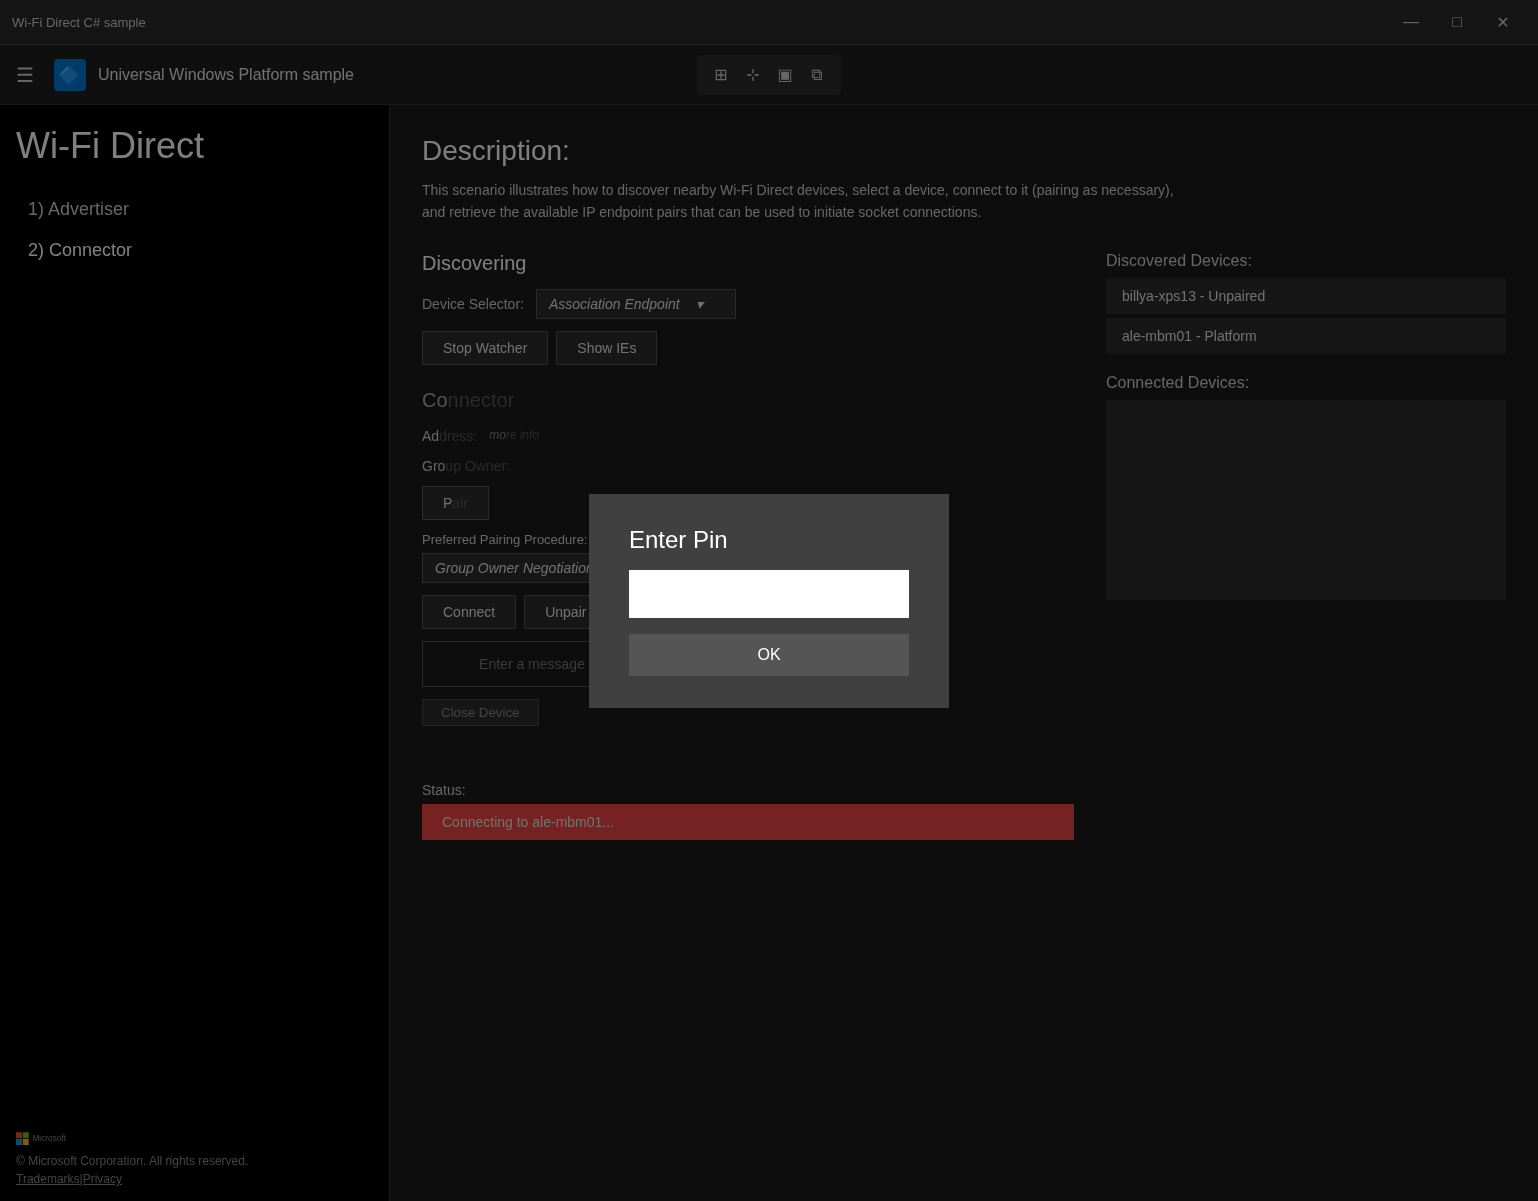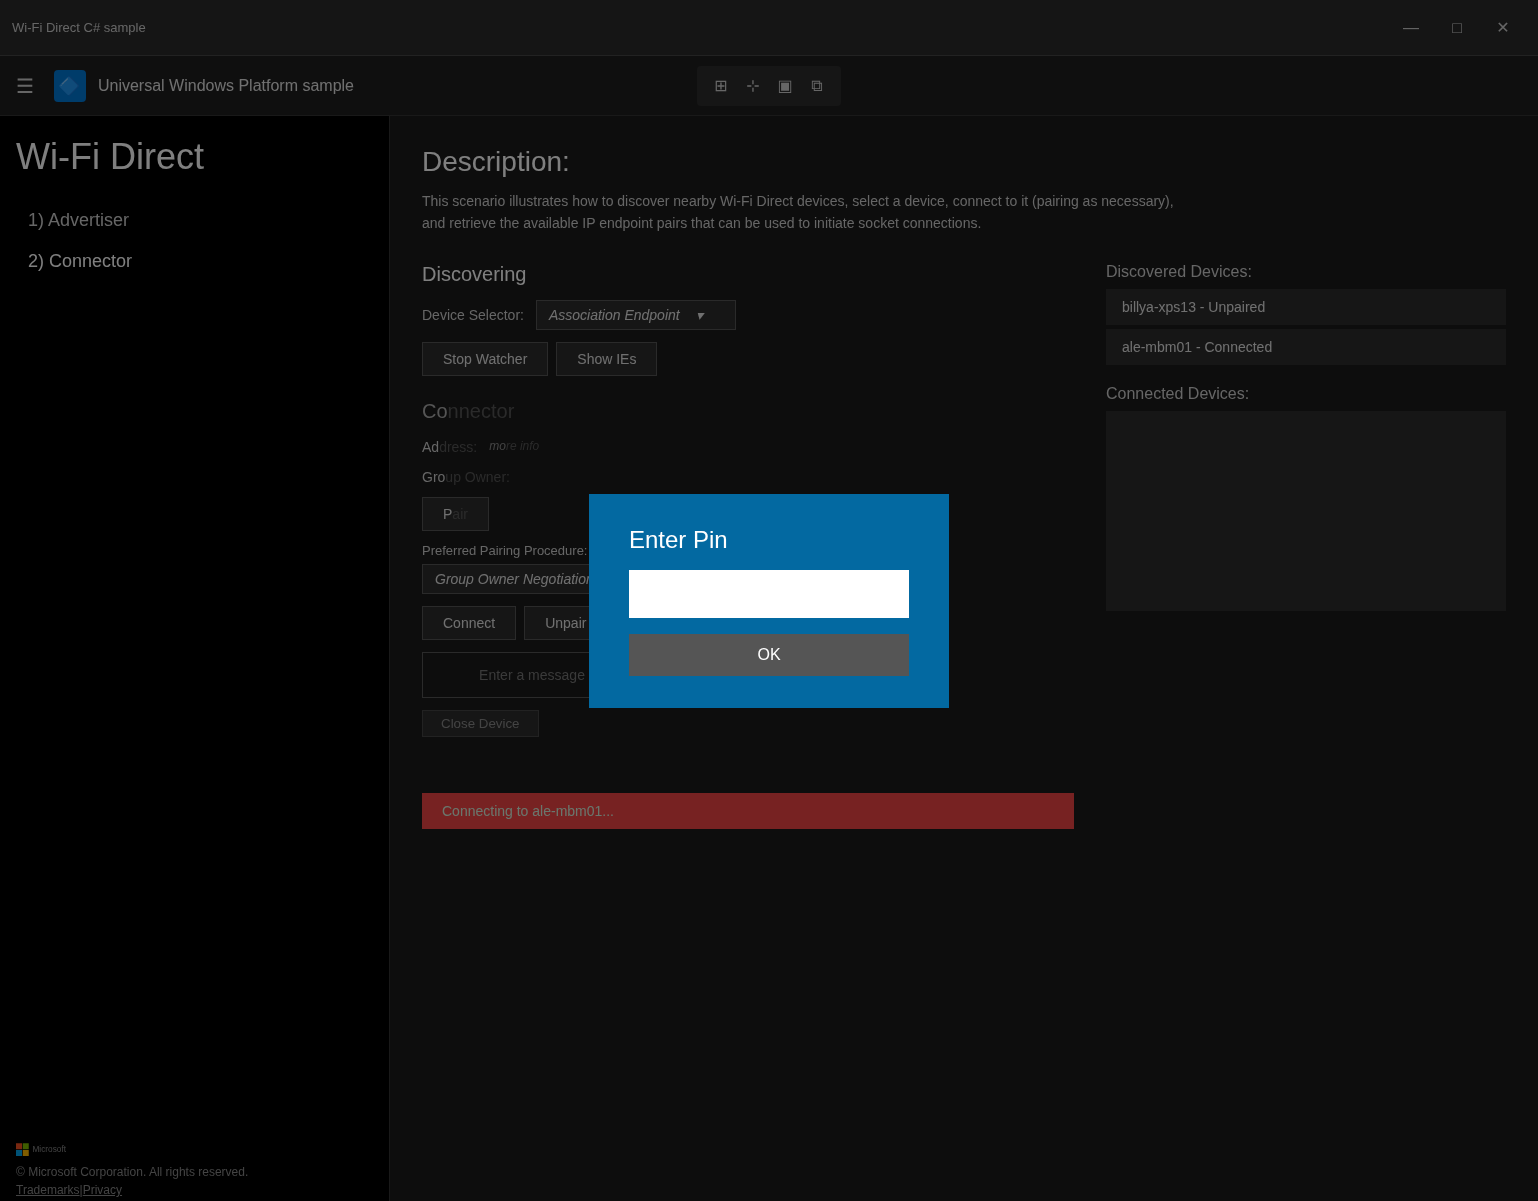--- a/index.html
+++ b/index.html
@@ -10,21 +10,21 @@
       font-size: 14px;
       width: 1538px;
       height: 1201px;
       overflow: hidden;
       position: relative;
     }
 
     
     #title-bar {
       background: #2b2b2b;
-      height: 56px;
+      height: 45px;
       display: flex;
       align-items: center;
       justify-content: space-between;
       padding: 0 12px;
       border-bottom: 1px solid #444;
       gap: 48px;
     }
     #title-bar-left {
       display: flex;
       align-items: center;
@@ -338,21 +338,21 @@
     #modal-overlay {
       position: fixed;
       top: 0; left: 0; right: 0; bottom: 0;
       background: rgba(0,0,0,0.5);
       display: flex;
       align-items: center;
       justify-content: center;
       z-index: 1000;
     }
     #modal {
-      background: #0369a1;
+      background: #404040;
       padding: 32px 40px;
       min-width: 360px;
       max-width: 420px;
       display: flex;
       flex-direction: column;
       gap: 16px;
     }
     #modal-title {
       font-size: 24px;
       font-weight: 300;
@@ -488,32 +488,33 @@
 
           <div class="message-row">
             <input class="message-input" type="text" placeholder="Enter a message" style="">
             <button class="send-btn">Send</button>
           </div>
 
           <button class="close-device-btn">Close Device</button>
         </div>
 
         <div id="status-area" style="margin-top:40px;">
+          <div id="status-label-text" style="color:#ccc;margin-bottom:6px;">Status:</div>
           <div id="status-message-text" style="background:#ef4444;padding:10px 20px;color:#d4edda;font-weight:500;font-size:14px;">Connecting to ale-mbm01...</div>
         </div>
 
       </div>
 
       <div id="content-right">
 
         <div class="devices-section">
           <div class="devices-title">Discovered Devices:</div>
           <div class="device-list">
             <div class="device-item">billya-xps13 - Unpaired</div>
-            <div class="device-item">ale-mbm01 - Connected</div>
+            <div class="device-item">ale-mbm01 - Platform</div>
           </div>
         </div>
 
         <div class="devices-section">
           <div class="devices-title">Connected Devices:</div>
           <div class="connected-devices-box"></div>
         </div>
 
       </div>
     </div>

